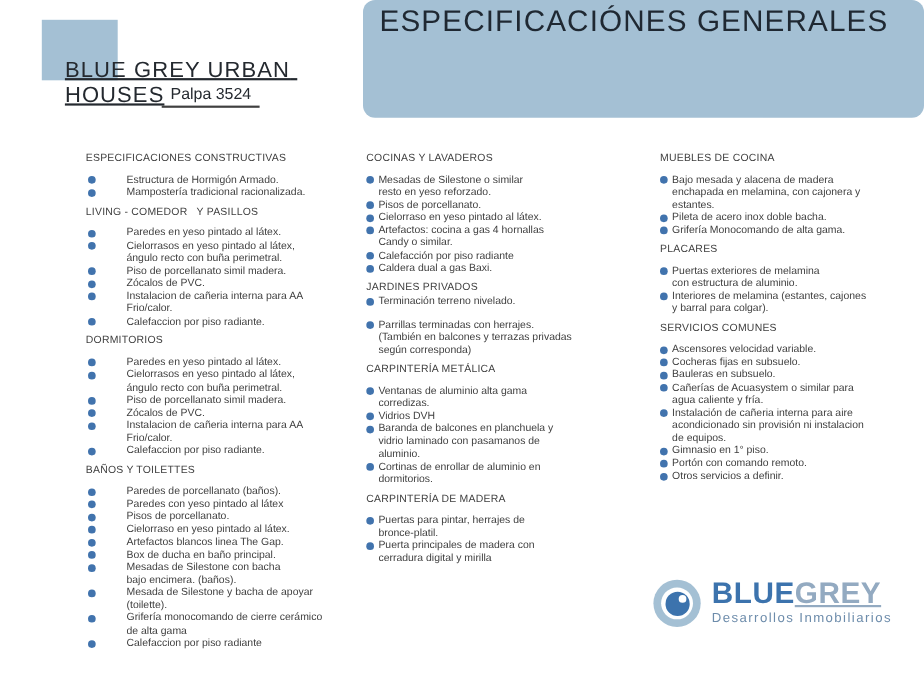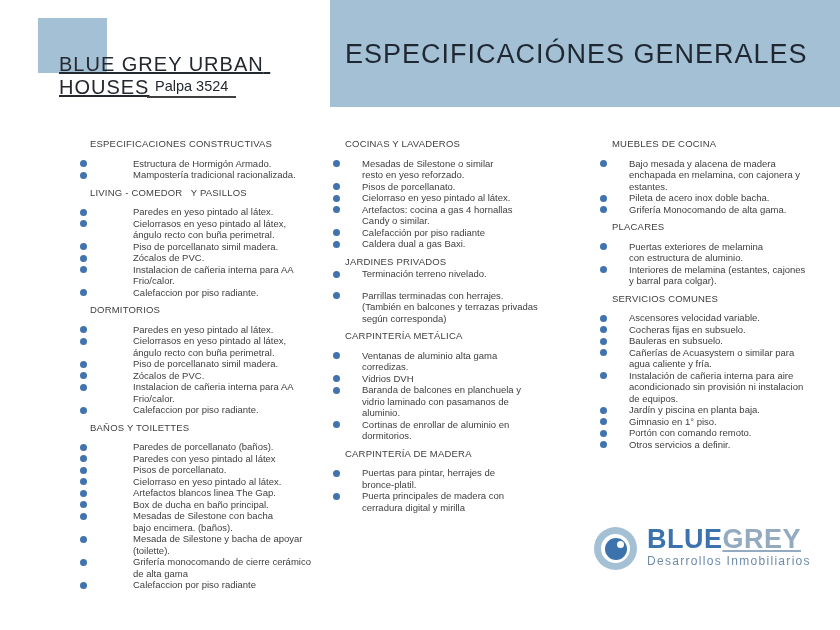--- a/index.html
+++ b/index.html
@@ -19,32 +19,32 @@
 
   
   .brand-square{position:absolute;left:38px;top:18px;width:69px;height:55px;background:var(--accent);}
   .brand-title{position:absolute;left:59px;top:53px;width:280px;font-size:20px;letter-spacing:1px;
                color:var(--brand-text);white-space:pre-wrap;z-index:2;text-decoration:underline;}
   .brand-subtitle{position:absolute;left:147px;top:78px;font-size:14.5px;color:var(--brand-text);
                   border-bottom:2px solid #404040;padding:0 8px 2px 8px;z-index:2;}
 
   
   .banner{position:absolute;left:330px;top:0;width:510px;height:107px;background:var(--accent);
-          display:flex;align-items:center;padding:14px 0 13px 15px;box-sizing:border-box;}
+          display:flex;align-items:flex-start;padding:4px 0 13px 15px;box-sizing:border-box;border-radius:11px;}
   .banner-title{font-size:27px;letter-spacing:1px;color:var(--banner-text);white-space:pre-wrap;}
 
   
   .col{position:absolute;top:130px;padding-top:8px;font-size:9.5px;line-height:11.5px;}
   .col-0{left:78px;width:252px;}
   .col-1{left:333px;width:258px;}
   .col-2{left:600px;width:238px;}
   .section{margin-bottom:6px;}
-  .section-heading{color:var(--body-text);letter-spacing:0.2px;margin:0 0 8px 12px;white-space:pre-wrap;}
+  .section-heading{color:var(--body-text);letter-spacing:0.2px;margin:0 0 8px 0;white-space:pre-wrap;}
   .section.tight .section-heading{margin-bottom:1px;}
-  .item{display:flex;align-items:flex-start;gap:18px;}
+  .item{display:flex;align-items:flex-start;}
   .item.gap-before{margin-top:10px;}
   .bullet{flex:none;width:7px;height:7px;border-radius:50%;background:var(--bullet);margin-top:2.5px;}
   .item-text{white-space:pre-line;}
   .col-0 .bullet{margin-left:2px;margin-right:28px;}
   .col-1 .bullet,.col-2 .bullet{margin-right:4px;}
 
   
   .logo{position:absolute;left:594px;top:525px;display:flex;align-items:flex-start;}
   .logo-icon{width:43px;height:43px;border-radius:50%;background:var(--accent);
              display:flex;align-items:center;justify-content:center;margin-right:10px;margin-top:2px;}
@@ -319,24 +319,20 @@
 agua caliente y fría.</span>
         </div>
         <div class="item">
           <span class="bullet"></span>
           <span class="item-text">Instalación de cañeria interna para aire
 acondicionado sin provisión ni instalacion
 de equipos.</span>
         </div>
         <div class="item">
           <span class="bullet"></span>
-          <span class="item-text">Jardín y piscina en planta baja.</span>
-        </div>
-        <div class="item">
-          <span class="bullet"></span>
           <span class="item-text">Gimnasio en 1° piso.</span>
         </div>
         <div class="item">
           <span class="bullet"></span>
           <span class="item-text">Portón con comando remoto.</span>
         </div>
         <div class="item">
           <span class="bullet"></span>
           <span class="item-text">Otros servicios a definir.</span>
         </div>

